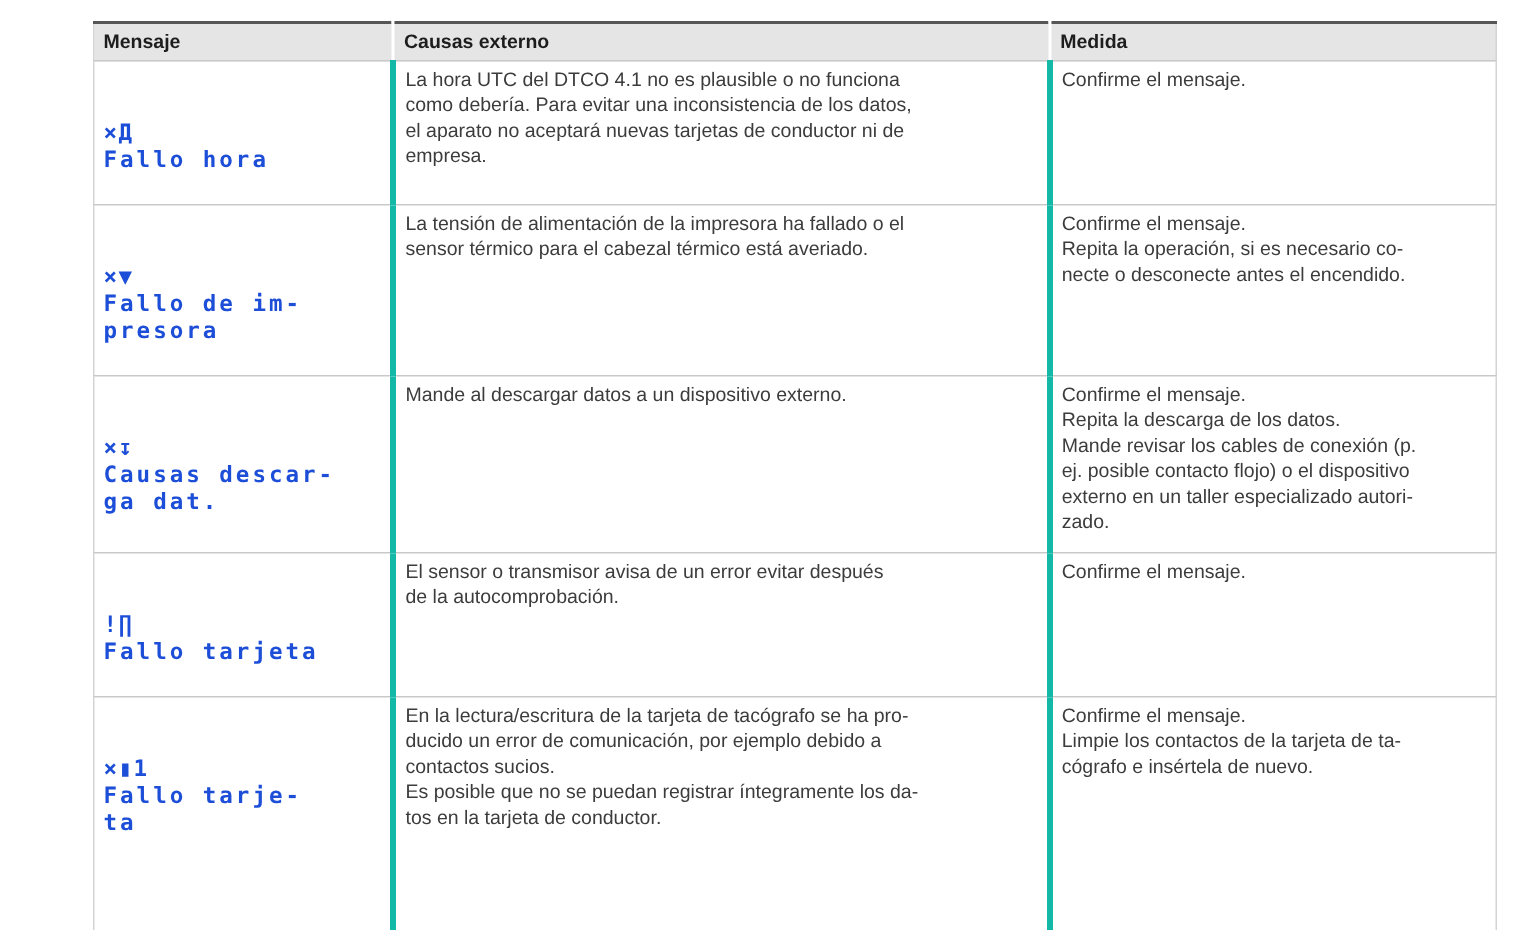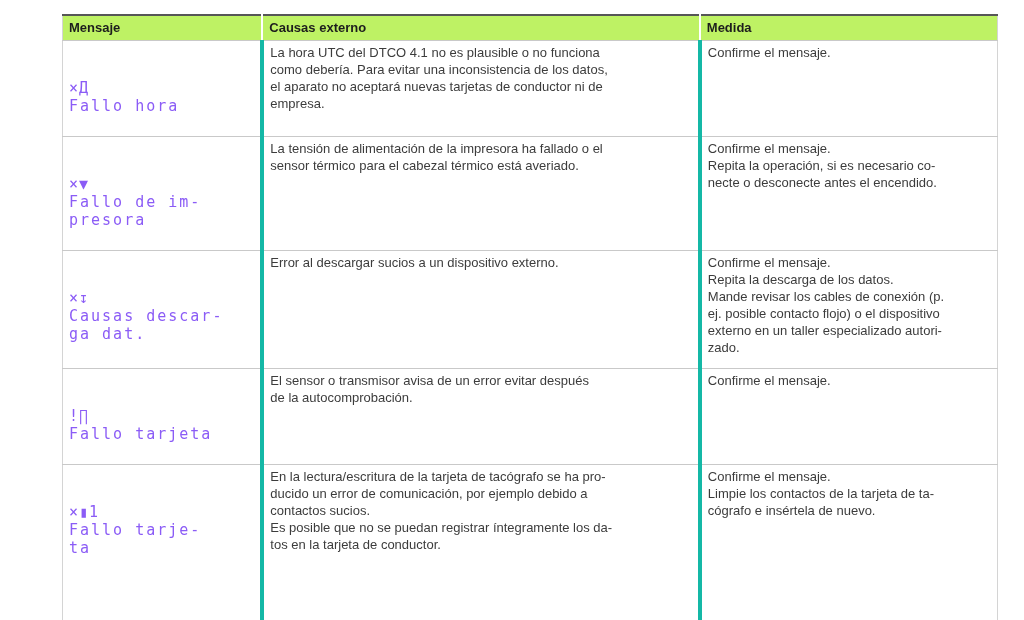--- a/index.html
+++ b/index.html
@@ -34,43 +34,43 @@
     color: #3c3c3c;
     white-space: pre-line;
   }
   .tcell:last-child { border-right: none; }
 
   .col-mensaje { width: 200px; }
   .col-causas  { width: 438px; }
   .col-medida  { width: 298px; margin-left: 12px; }
 
   .thead .tcell {
-    background: #bef264;
+    background: #e5e5e5;
     font-weight: bold;
     color: #1d1d1d;
     height: 22px;
     padding-top: 3px;
     border-right: 2px solid #ffffff;
     white-space: nowrap;
   }
   .thead .tcell:last-child { border-right: none; }
 
   .r1 .tcell { height: 86px; }
   .r2 .tcell { height: 66px; }
   .r3 .tcell { height: 118px; }
   .r4 .tcell { height: 56px; }
   .r5 .tcell { height: 122px; }
 
   .msg {
     font-family: "DejaVu Sans Mono", monospace;
-    font-weight: normal;
+    font-weight: bold;
     font-size: 15px;
     line-height: 18px;
     letter-spacing: 2px;
-    color: #8b5cf6;
+    color: #1d4ed8;
     white-space: pre-line;
   }
   .msg + .msg { margin-top: 32px; }
   .picto { letter-spacing: 1px; }
 </style>
 </head>
 <body>
 
 <div class="page">
   <div class="doc-table">
@@ -111,21 +111,21 @@
     </div>
 
     <div class="trow r3">
       <div class="tcell col-mensaje">
         <div class="msg">
           <span class="picto">×↧</span>
           <span>Causas descar-
 ga dat.</span>
         </div>
       </div>
-      <div class="tcell col-causas">Error al descargar sucios a un dispositivo externo.</div>
+      <div class="tcell col-causas">Mande al descargar datos a un dispositivo externo.</div>
       <div class="tcell col-medida">Confirme el mensaje.
 Repita la descarga de los datos.
 Mande revisar los cables de conexión (p.
 ej. posible contacto flojo) o el dispositivo
 externo en un taller especializado autori-
 zado.</div>
     </div>
 
     <div class="trow r4">
       <div class="tcell col-mensaje">

